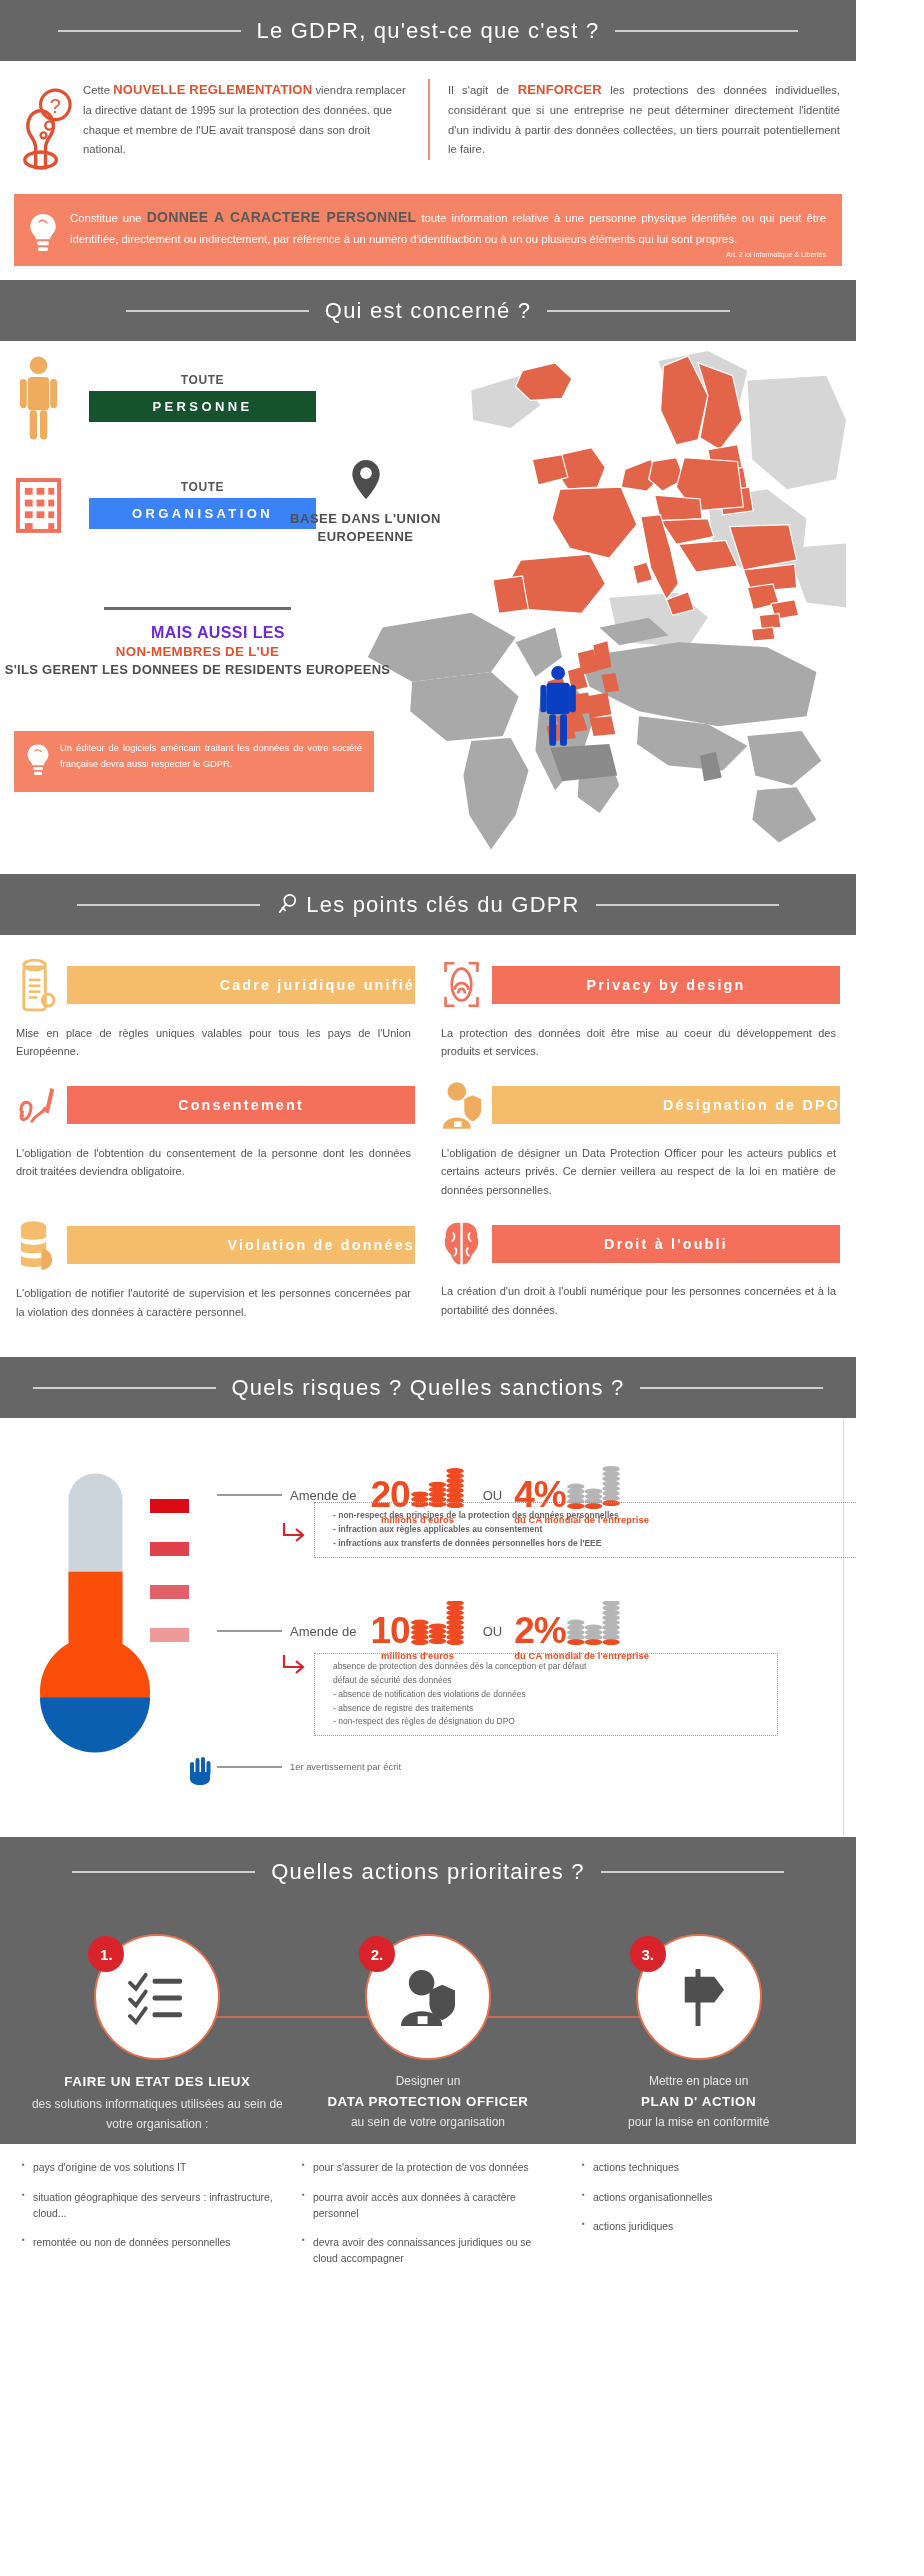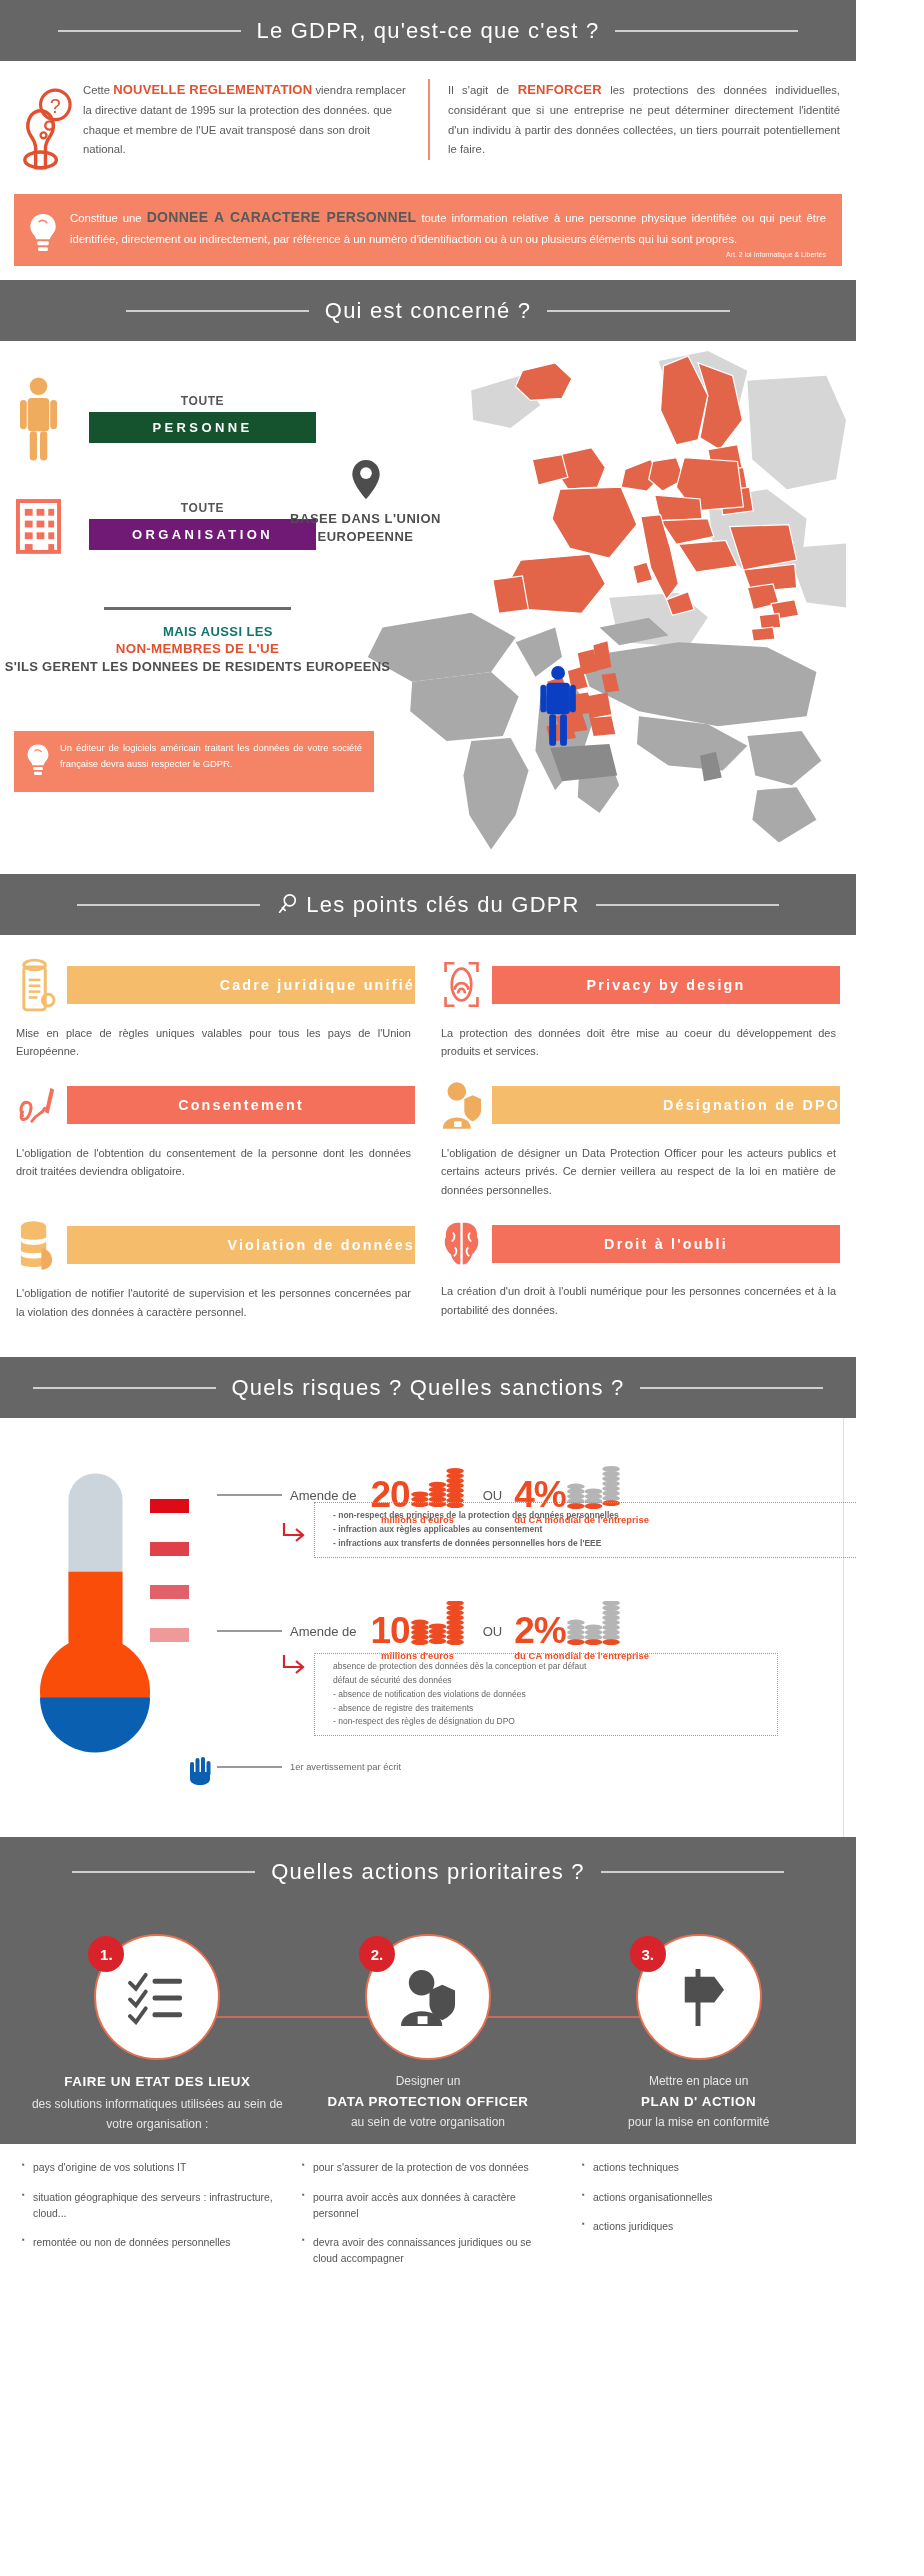--- a/index.html
+++ b/index.html
@@ -63,44 +63,44 @@
   .callout .ctext { color: #ffffff; font-size: 11.3px; line-height: 1.75; text-align: justify; flex: 1; }
   .callout .ctext b { color: #595959; font-size: 14px; font-weight: bold; letter-spacing: 0.3px; }
   .callout .src { text-align: right; font-size: 7px; color: #ffffff; opacity: .95; padding-top: 2px; }
 
   
   .s2 { position: relative; height: 533px; background: #ffffff; overflow: hidden; }
   .s2 .maps { position: absolute; right: 0; top: 0; width: 464px; height: 533px; }
   .map-eu { position: absolute; left: 20px; top: 10px; }
   .map-world { position: absolute; left: -39px; top: 247px; }
 
-  .s2-left { position: absolute; left: 10px; top: 35px; width: 464px; }
+  .s2-left { position: absolute; left: 10px; top: 14px; width: 464px; }
   .row-ent { display: flex; align-items: center; gap: 22px; margin-bottom: 6px; }
   .row-ent .glyph { width: 57px; display: flex; justify-content: center; }
   .row-ent .stack { width: 227px; }
   .lbl-toute {
     text-align: center; font-size: 12px; font-weight: bold; color: #565656;
     letter-spacing: 0.6px; margin-bottom: 4px;
   }
   .chip {
     color: #fff; text-align: center; font-size: 13px; font-weight: bold;
     letter-spacing: 3.4px; padding: 8px 0;
   }
   .chip.amber { background: #14532d; }
-  .chip.salmon { background: #701a75; text-align: center; }
+  .chip.salmon { background: #3b82f6; text-align: center; }
 
   .loc-block { position: absolute; left: 247px; top: 118px; width: 237px; text-align: center; }
   .loc-block .pin { margin: 0 auto 6px auto; width: 30px; }
   .loc-block .loc-txt {
     font-size: 13px; font-weight: bold; color: #4e4e4e; letter-spacing: 0.5px; line-height: 1.35;
   }
 
   .nonmember { position: absolute; left: 0px; top: 266px; width: 395px; text-align: center; }
   .nonmember .divider { width: 187px; height: 3px; background: #6a6a6a; margin: 0 auto 14px auto; }
-  .nonmember .l1 { font-size: 13px; font-weight: bold; color: #0f766e; letter-spacing: 0.4px; padding-left: 41px; }
+  .nonmember .l1 { font-size: 16px; font-weight: bold; color: #6d28d9; letter-spacing: 0.4px; padding-left: 41px; }
   .nonmember .l2 { font-size: 13.3px; font-weight: bold; color: #e2512f; letter-spacing: 0.3px; margin: 2px 0; }
   .nonmember .l3 { font-size: 13px; font-weight: bold; color: #4e4e4e; letter-spacing: 0.3px; line-height: 1.35; }
 
   .callout2 {
     position: absolute; left: 14px; top: 390px; width: 360px;
     background: #f58366; display: flex; gap: 10px; padding: 9px 12px;
   }
   .callout2 .bulb { flex: 0 0 auto; width: 24px; padding-top: 2px; }
   .callout2 .ctext { color: #fff; font-size: 9.4px; line-height: 1.75; text-align: justify; }
 

